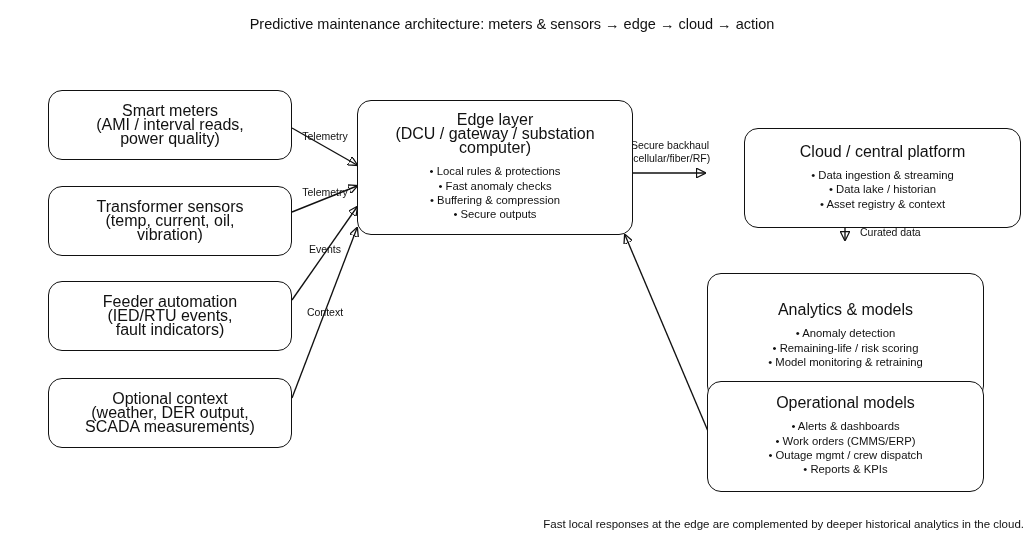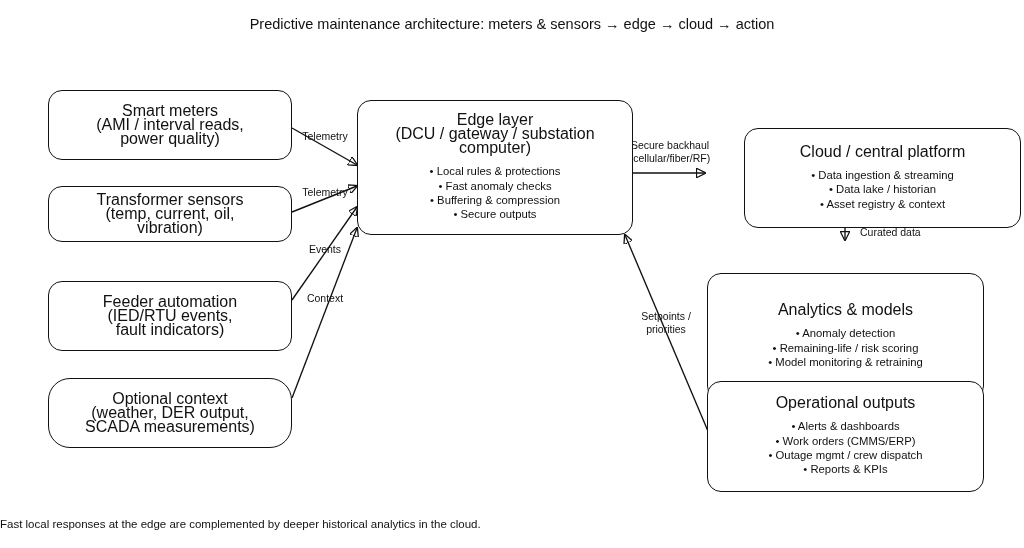--- a/index.html
+++ b/index.html
@@ -24,21 +24,21 @@
     text-align: center;
     font-size: 14.5px;
     color: #111111;
     white-space: nowrap;
   }
   .footer {
     position: absolute;
     left: 0;
     top: 518px;
     width: 1024px;
-    text-align: left;
+    text-align: right;
     font-size: 11.5px;
     color: #111111;
   }
   .node {
     position: absolute;
     box-sizing: border-box;
     border: 1.4px solid #111111;
     border-radius: 14px;
     background: #ffffff;
     display: flex;
@@ -111,33 +111,33 @@
 
     <line x1="713" y1="443" x2="625" y2="235" marker-end="url(#arw)"></line>
   </svg>
 
   <div class="node" style="left:48px; top:90px; width:244px; height:70px;">
     <div class="hdr">Smart meters
 (AMI / interval reads,
 power quality)</div>
   </div>
 
-  <div class="node" style="left:48px; top:186px; width:244px; height:56px;">
+  <div class="node" style="left:48px; top:186px; width:244px; height:70px;">
     <div class="hdr">Transformer sensors
 (temp, current, oil,
 vibration)</div>
   </div>
 
   <div class="node" style="left:48px; top:281px; width:244px; height:70px;">
     <div class="hdr">Feeder automation
 (IED/RTU events,
 fault indicators)</div>
   </div>
 
-  <div class="node" style="left:48px; top:378px; width:244px; height:70px;border-radius:22px;">
+  <div class="node" style="left:48px; top:378px; width:244px; height:70px;">
     <div class="hdr">Optional context
 (weather, DER output,
 SCADA measurements)</div>
   </div>
 
   <div class="node" style="left:357px; top:100px; width:276px; height:135px;">
     <div class="hdr">Edge layer
 (DCU / gateway / substation computer)</div>
     <div class="bullets">
       <div>• Local rules &amp; protections</div>
@@ -159,42 +159,40 @@
   <div class="node" style="left:707px; top:240px; width:277px; height:127px;margin-top:33px;">
     <div class="hdr">Analytics &amp; models</div>
     <div class="bullets">
       <div>• Anomaly detection</div>
       <div>• Remaining-life / risk scoring</div>
       <div>• Model monitoring &amp; retraining</div>
     </div>
   </div>
 
   <div class="node" style="left:707px; top:381px; width:277px; height:111px;">
-    <div class="hdr">Operational outputs</div>
+    <div class="hdr">Operational models</div>
     <div class="bullets">
       <div>• Alerts &amp; dashboards</div>
       <div>• Work orders (CMMS/ERP)</div>
       <div>• Outage mgmt / crew dispatch</div>
       <div>• Reports &amp; KPIs</div>
     </div>
   </div>
 
   <div class="edgelabel" style="left:292px; top:130px; width:66px;">Telemetry</div>
 
   <div class="edgelabel" style="left:292px; top:186px; width:66px;">Telemetry</div>
 
   <div class="edgelabel" style="left:292px; top:243px; width:66px;">Events</div>
 
-  <div class="edgelabel" style="left:292px; top:292px; width:66px;">Context</div>
+  <div class="edgelabel" style="left:292px; top:306px; width:66px;">Context</div>
 
   <div class="edgelabel" style="left:611px; top:139px; width:118px;">Secure backhaul
 (cellular/fiber/RF)</div>
 
   <div class="edgelabel" style="left:860px; top:226px; width:120px; text-align:left;">Curated data</div>
 
   <div class="edgelabel" style="left:860px; top:365px; width:120px; text-align:left;">Insights &amp; risk</div>
 
-  <div class="edgelabel" style="left:621px; top:310px; width:90px;">Setpoints /
-priorities</div>
 
   <div class="footer">Fast local responses at the edge are complemented by deeper historical analytics in the cloud.</div>
 
 </div>
 
 </body></html>

